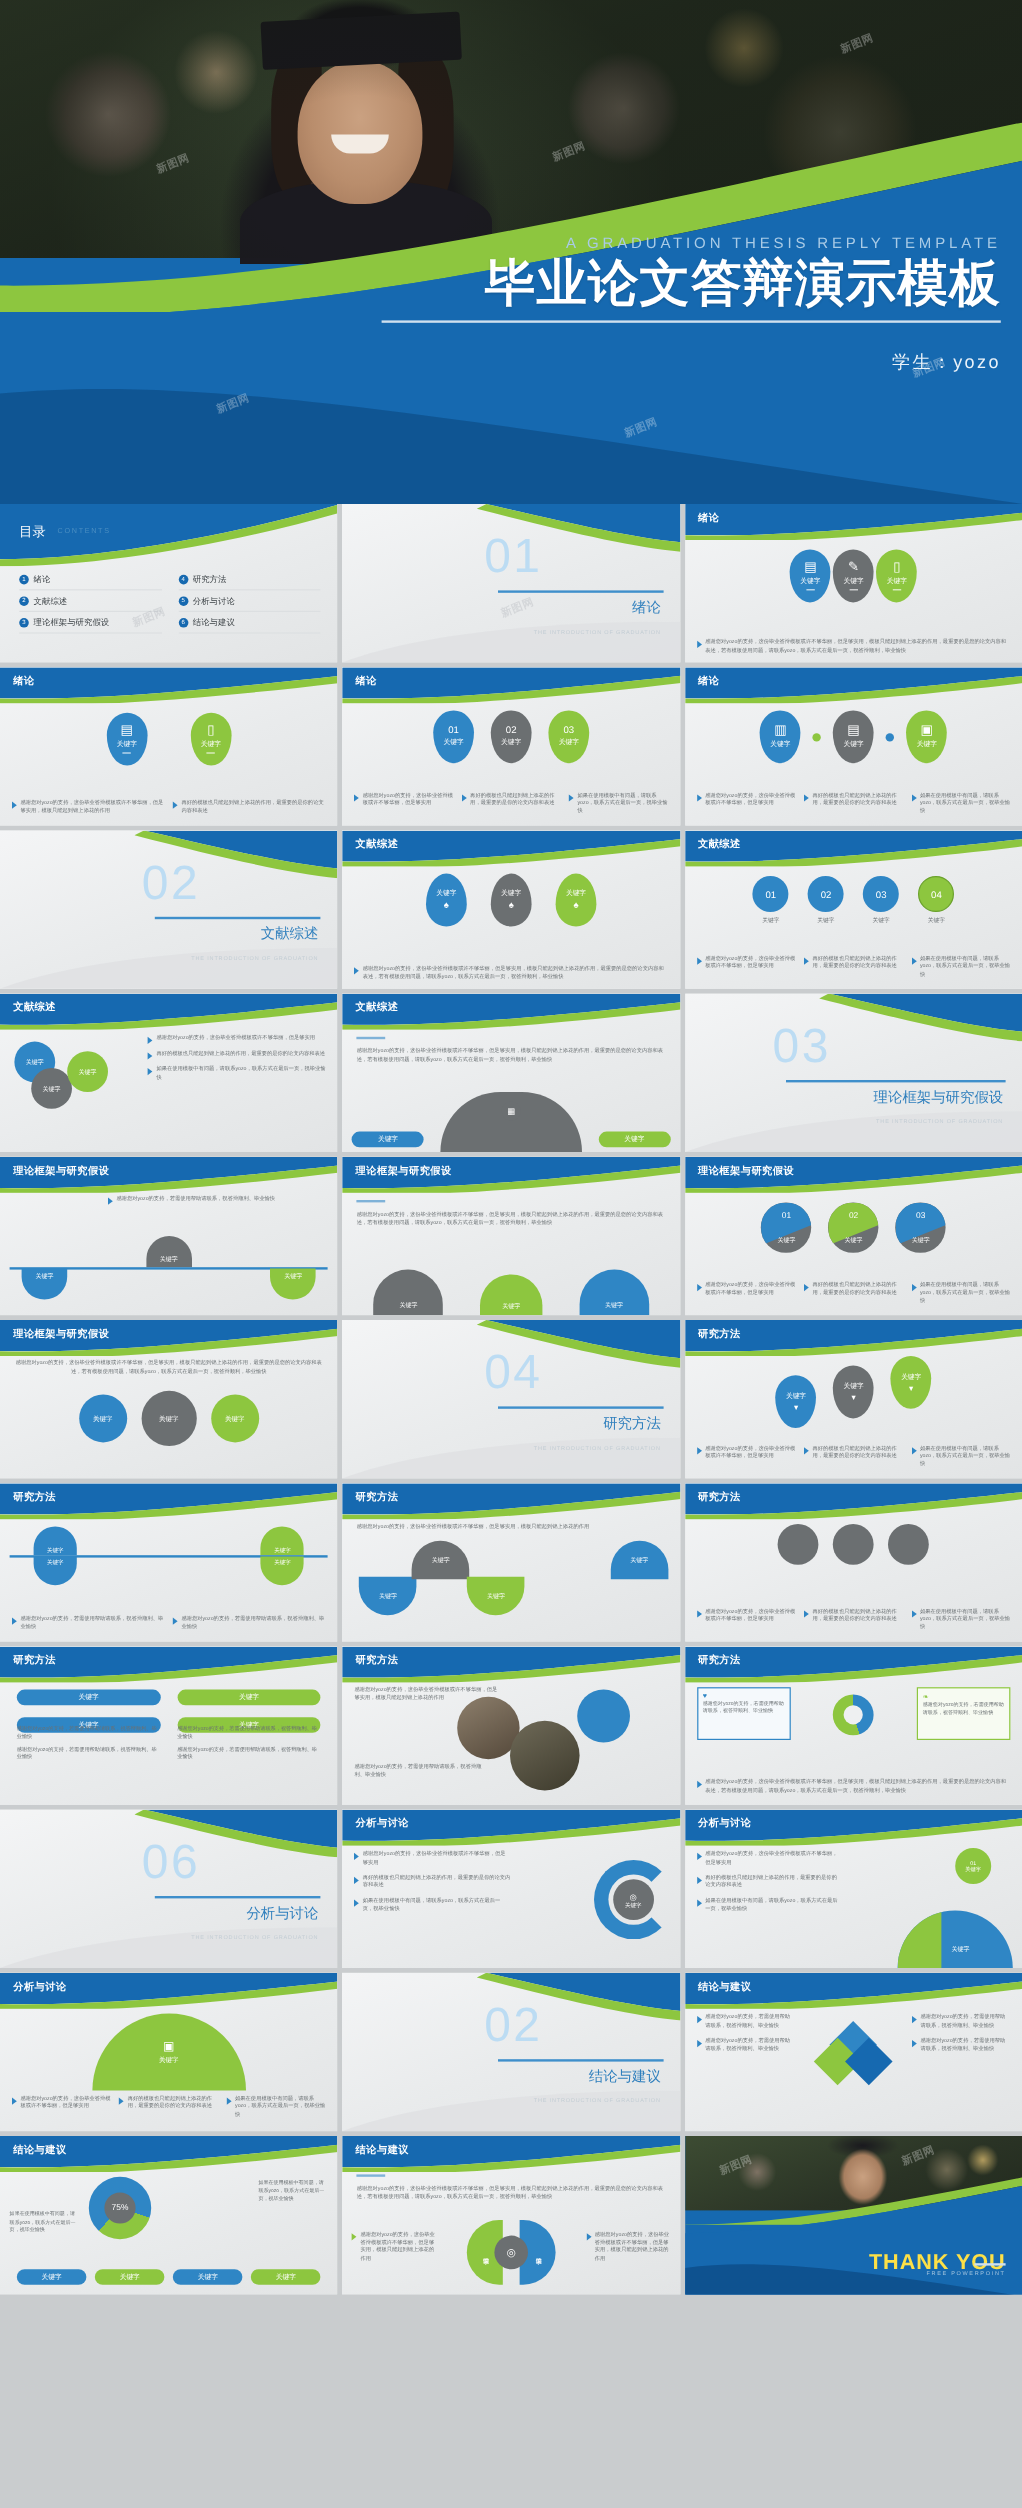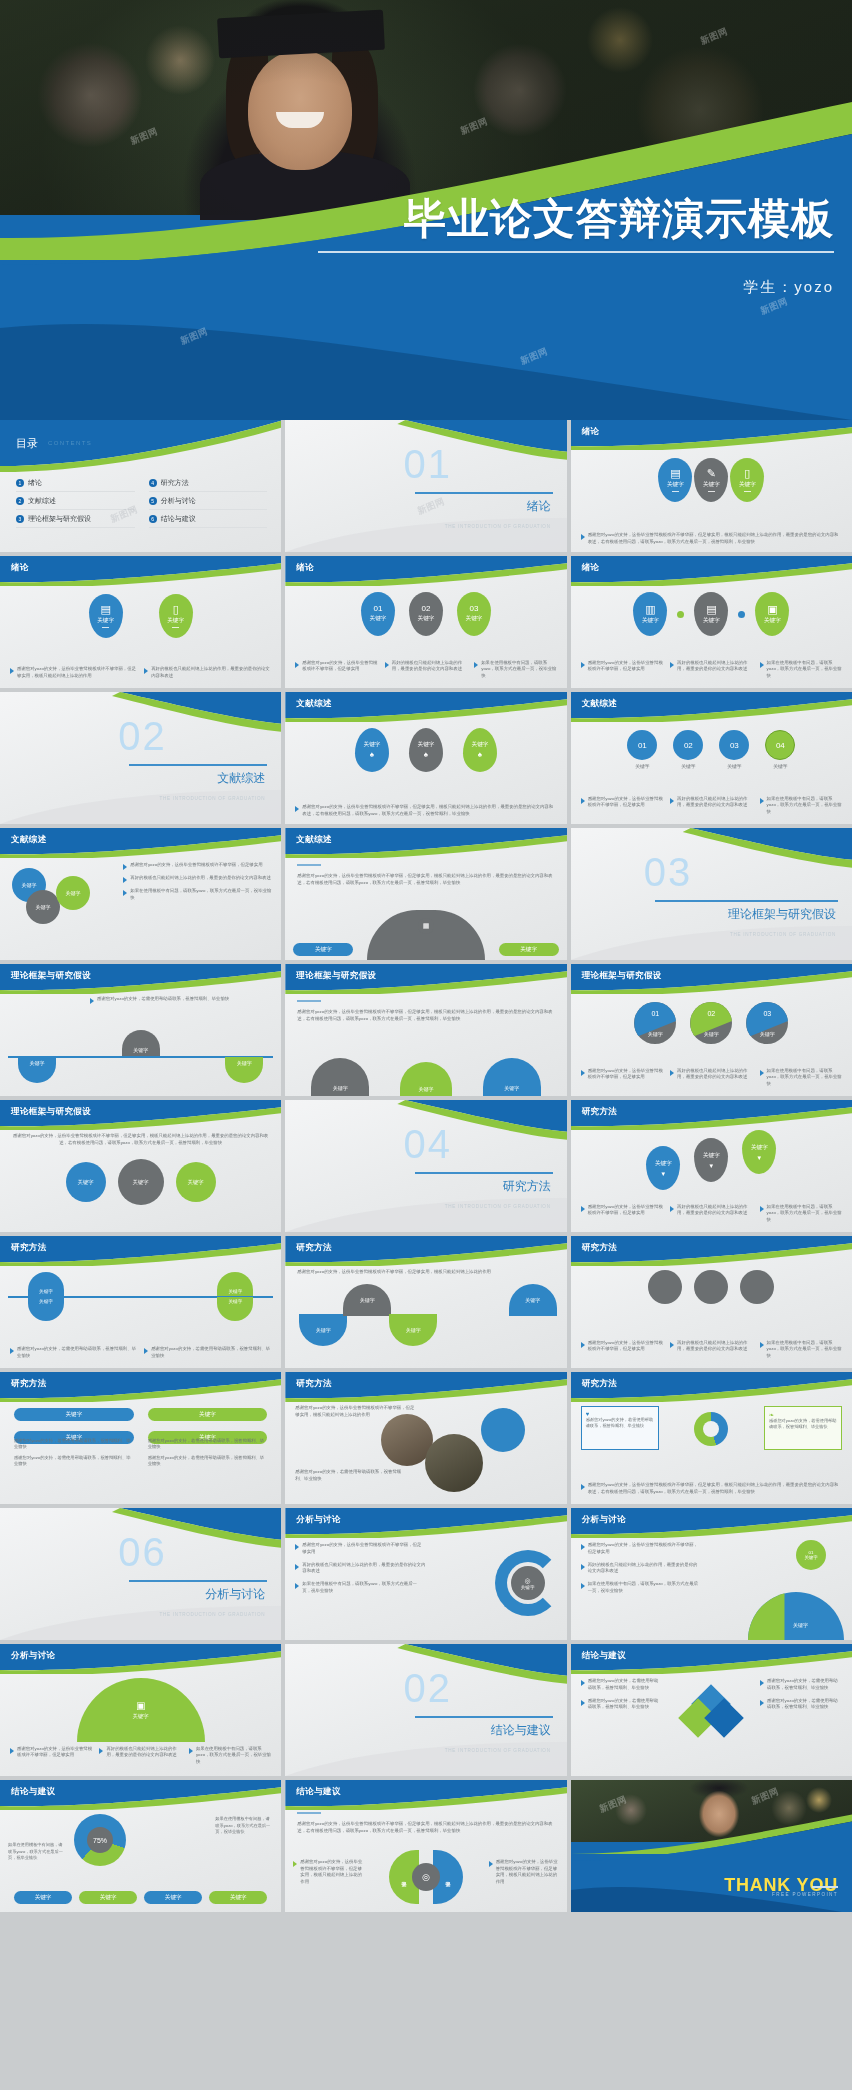--- a/index.html
+++ b/index.html
@@ -71,21 +71,20 @@
   }
   .cover-text { position: absolute; right: 18px; top: 196px; text-align: right; z-index: 5; }
   .cover-eyebrow {
     color: #a9cbe6; font-size: 12.5px; letter-spacing: 3.2px; font-weight: 400;
     margin-bottom: 2px;
   }
   .cover-title {
     color: #ffffff; font-size: 42px; font-weight: bold; letter-spacing: 1px;
     line-height: 1.12;
     text-shadow: 0 1px 2px rgba(0,0,0,.18);
-    font-family: Liberation Serif, serif;
   }
   .cover-rule { width: 516px; height: 2px; background: #cfe0ee; margin: 8px 0 0 auto; }
   .cover-meta { margin-top: 22px; }
   .cover-meta div {
     color: #eaf2f9; font-size: 15px; letter-spacing: 2px; line-height: 1.65;
   }
 
   
   .grid {
     position: relative;
@@ -224,20 +223,21 @@
     <div class="cover-gown"></div>
     <div class="cover-face"></div>
     <div class="cover-smile"></div>
     <div class="cover-cap"></div>
   </div>
   <div class="cover-greenwave"></div>
   <div class="cover-bluebody"></div>
   <div class="cover-darkwave"></div>
 
   <div class="cover-text">
+    <div class="cover-eyebrow">A GRADUATION THESIS REPLY TEMPLATE</div>
     <div class="cover-title">毕业论文答辩演示模板</div>
     <div class="cover-rule"></div>
     <div class="cover-meta">
       <div>学生：yozo</div>
     </div>
   </div>
 
   <div class="wm" style="left:130px;top:130px;">新图网</div>
   <div class="wm" style="left:460px;top:120px;">新图网</div>
   <div class="wm" style="left:700px;top:30px;">新图网</div>

